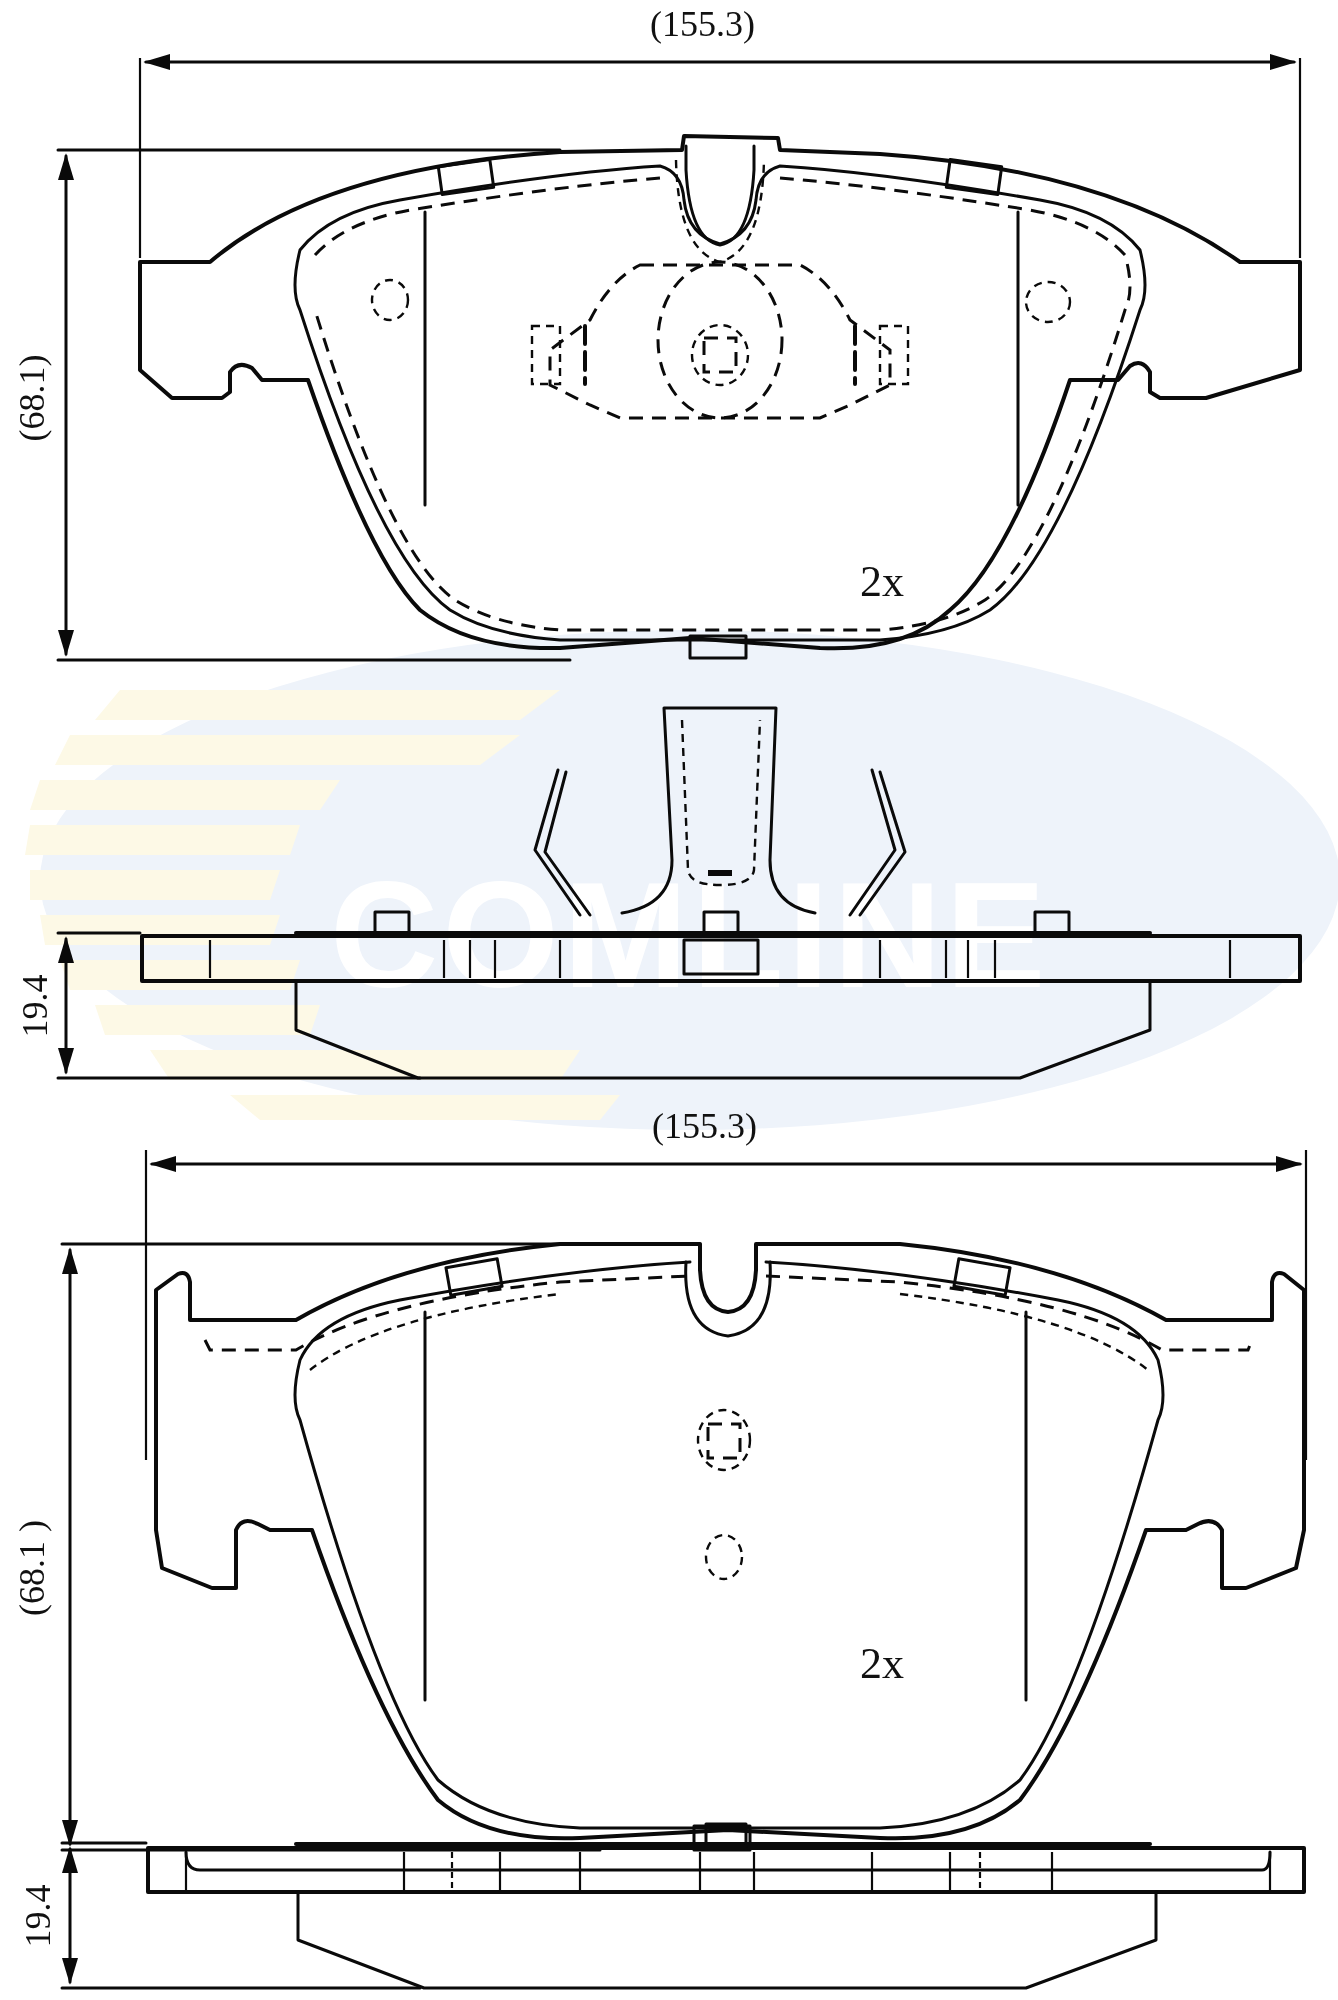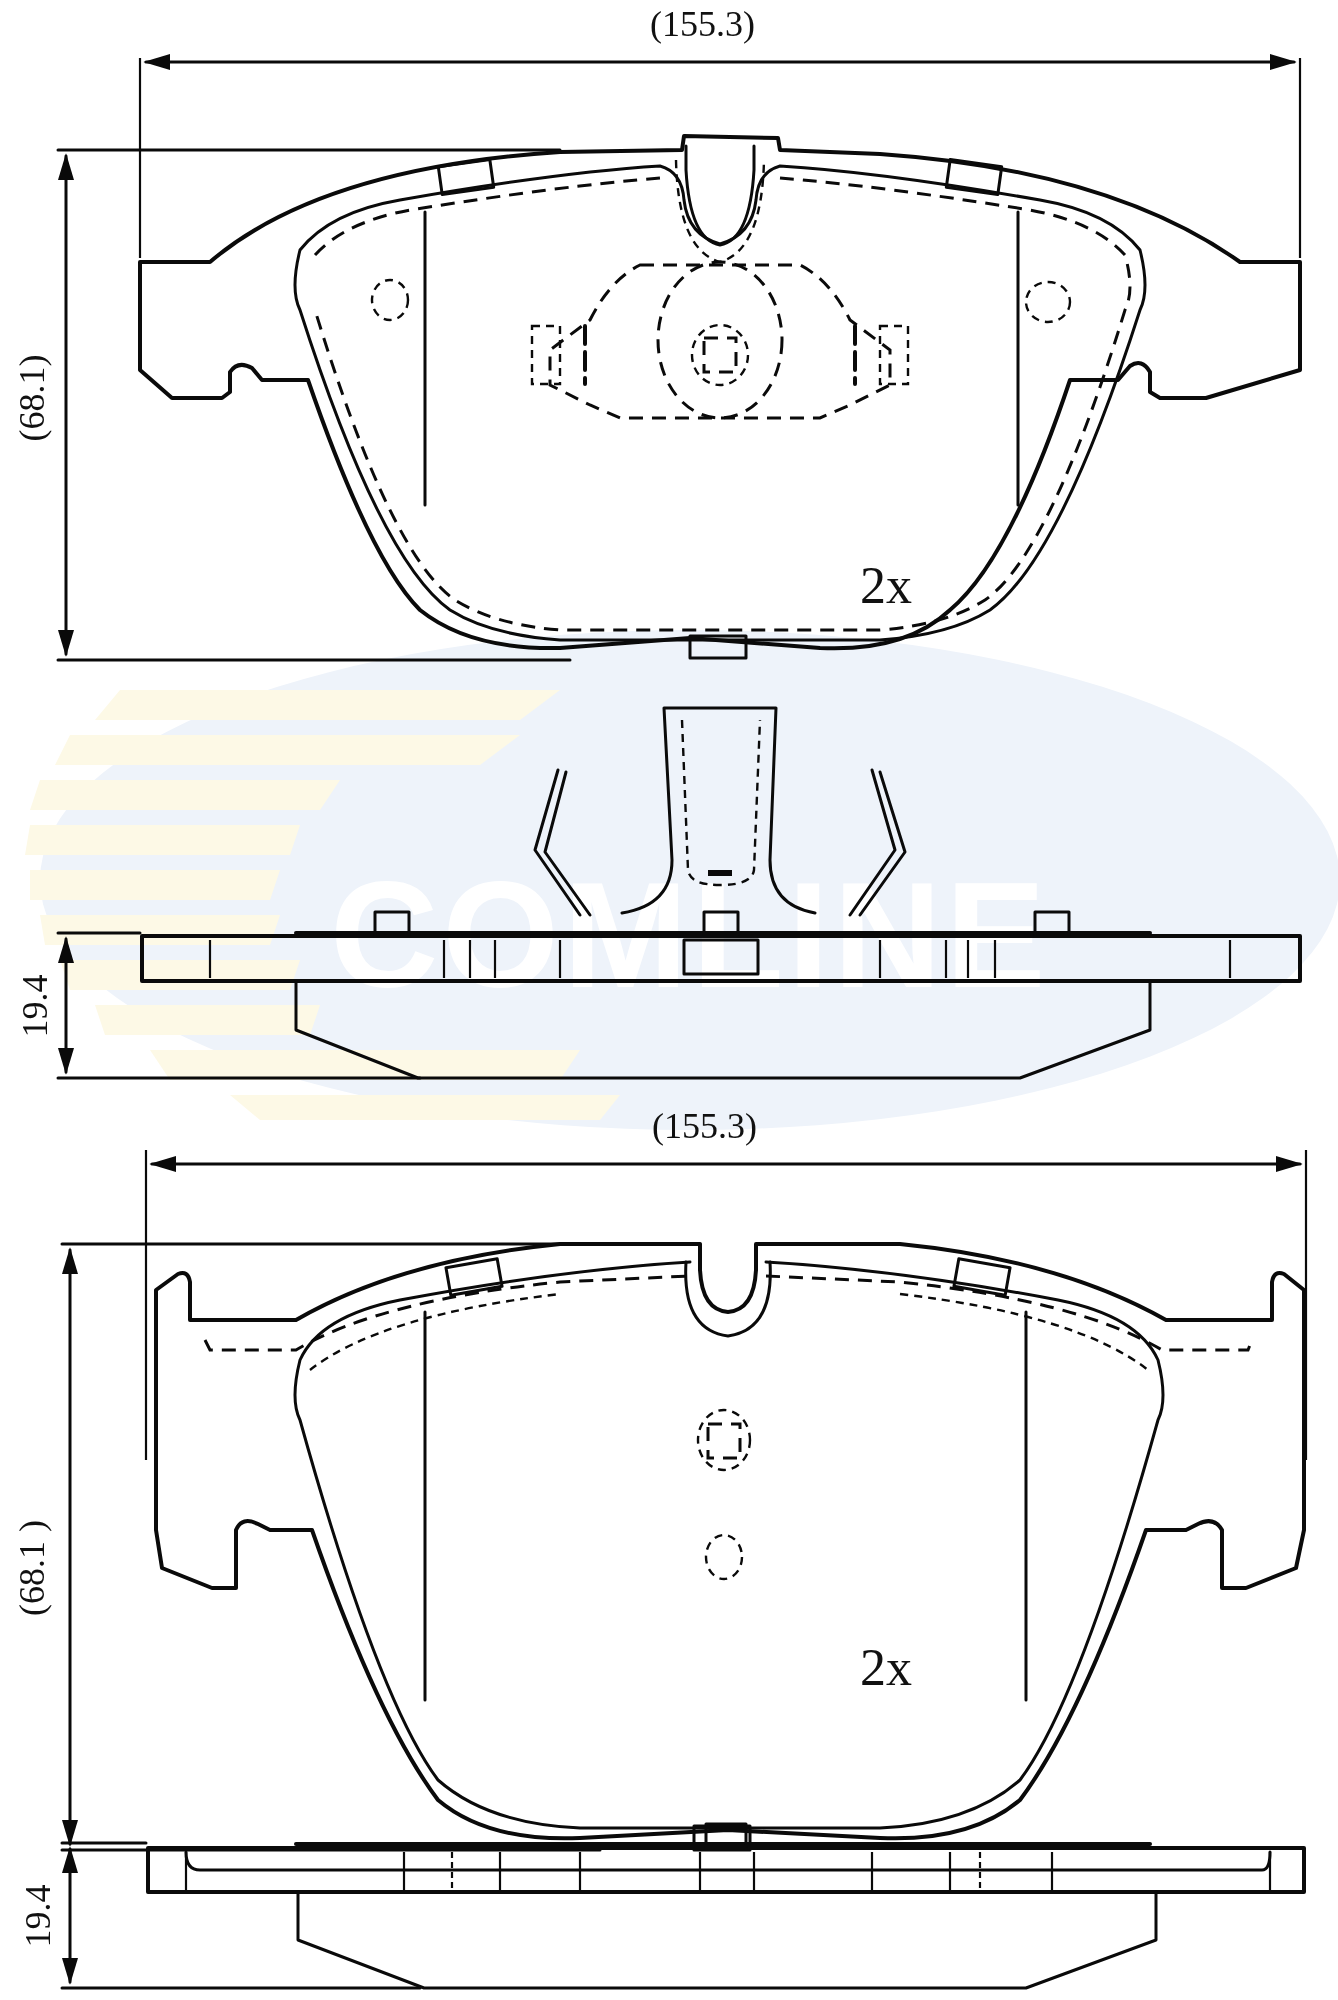--- a/index.html
+++ b/index.html
@@ -11,21 +11,21 @@
       color: #111111;
       font-size: 36px;
       line-height: 1;
       white-space: nowrap;
     }
     .vert { transform-origin: center center; transform: rotate(-90deg); }
     .qty-label {
       position: absolute;
       font-family: "Liberation Serif", "DejaVu Serif", serif;
       color: #111111;
-      font-size: 52px;
+      font-size: 44px;
       line-height: 1;
     }
     .wm-text {
       position: absolute;
       font-family: "Liberation Sans", "DejaVu Sans", sans-serif;
       font-weight: bold;
       font-size: 150px;
       letter-spacing: 4px;
       color: #ffffff;
       line-height: 1;

